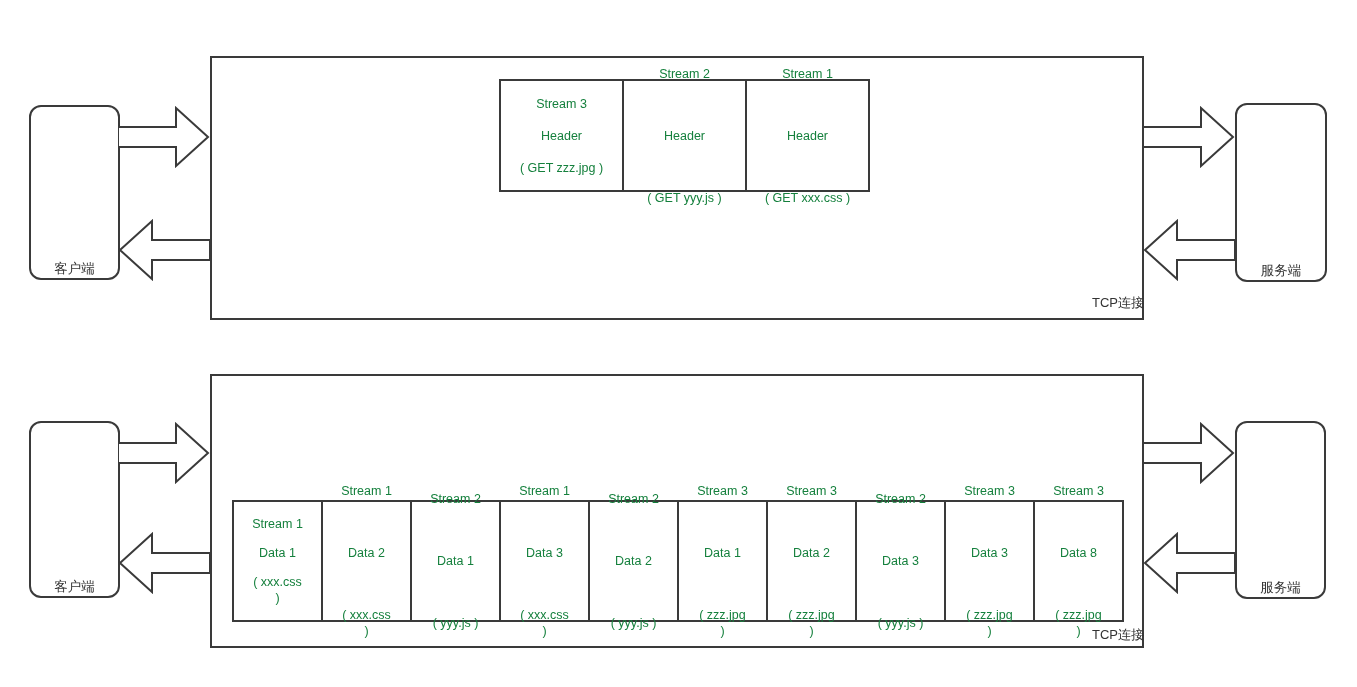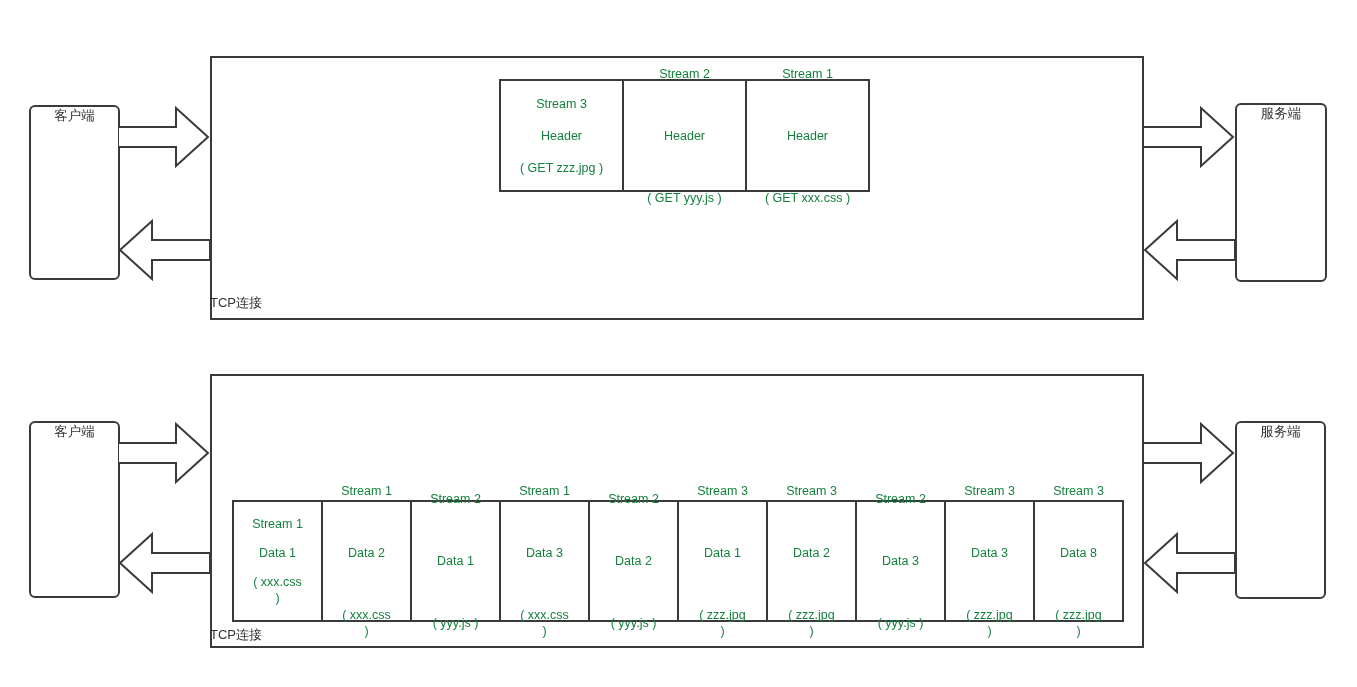--- a/index.html
+++ b/index.html
@@ -5,38 +5,38 @@
   html,body{margin:0;padding:0;background:#ffffff;}
   .canvas{
     position:relative;width:1357px;height:687px;background:#ffffff;
     font-family:"Liberation Sans","DejaVu Sans",sans-serif;
     color:#333333;overflow:hidden;
   }
   .tcp-box{
     position:absolute;border:2px solid #3a3a3a;background:#ffffff;box-sizing:border-box;
   }
   .endpoint-box{
-    position:absolute;border:2px solid #3a3a3a;border-radius:6px;background:#ffffff;
-    box-sizing:border-box;display:flex;align-items:flex-start;justify-content:center;
+    position:absolute;border:2px solid #3a3a3a;border-radius:12px;background:#ffffff;
+    box-sizing:border-box;display:flex;align-items:flex-end;justify-content:center;
     font-size:13.5px;color:#333333;
   }
   .frame-row{
     position:absolute;display:flex;flex-direction:row;
   }
   .frame-box{
     border:2px solid #3a3a3a;background:#ffffff;box-sizing:border-box;
     display:flex;flex-direction:column;align-items:center;justify-content:center;
     text-align:center;font-size:12.5px;line-height:16px;color:#15803d;
   }
   .frame-box + .frame-box{margin-left:-2px;gap:46px;}
   .header-frame{width:125px;height:113px;gap:16px;}
   .data-frame{width:91px;height:122px;gap:13px;}
   .data-frame .frame-payload{max-width:52px;}
   .tcp-label{
-    position:absolute;text-align:left;font-size:13px;color:#333333;
+    position:absolute;text-align:right;font-size:13px;color:#333333;
   }
   .arrow{position:absolute;display:block;}
   .arrow svg{display:block;}
 </style>
 </head>
 <body>
 
 <div class="canvas">
 
   <div>

